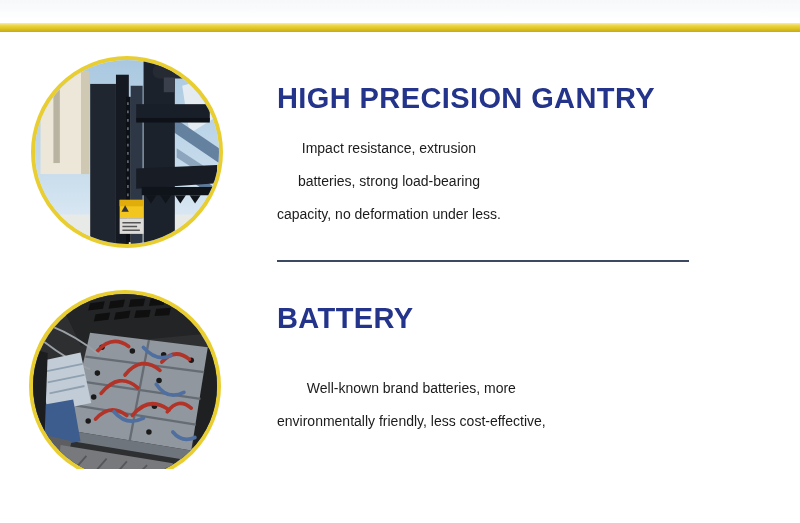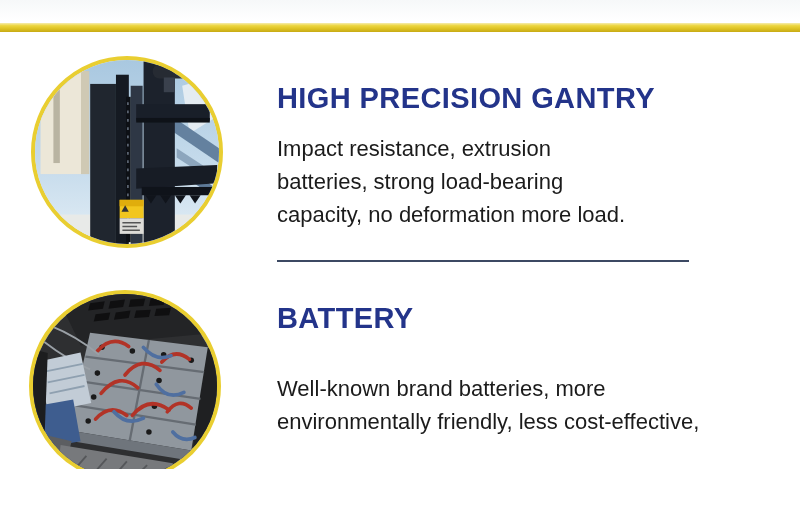--- a/index.html
+++ b/index.html
@@ -27,22 +27,23 @@
   .photo-circle.gantry{left:31px;top:56px;}
   .photo-circle.battery{left:29px;top:290px;}
   .photo-circle svg{display:block;width:100%;height:100%;}
   .feature-title{
     position:absolute;left:277px;font-size:29px;font-weight:700;
     color:var(--heading_navy,#23348a);letter-spacing:0.4px;white-space:nowrap;line-height:1;
   }
   .title-gantry{top:84px;}
   .title-battery{top:304px;}
   .feature-body{
-    position:absolute;left:277px;font-size:22px;line-height:33px;
+    position:absolute;left:277px;font-size:14px;line-height:33px;
     color:var(--body_text,#1b1b1b);
+    text-align:center;
   }
   .body-gantry{top:132px;}
   .body-battery{top:372px;}
   .feature-body .line{white-space:nowrap;}
   .divider{position:absolute;height:0;border-top:2px solid var(--divider_navy,#3c4963);}
   .divider-gantry{left:277px;top:260px;width:412px;}
   .divider-battery{left:274px;top:508px;width:398px;}
 </style>
 </head>
 <body>
@@ -99,21 +100,21 @@
       <rect x="92" y="172" width="26" height="17" fill="#dddcd8"></rect>
       <path d="M95,177 h20 M95,181 h16 M95,185 h19" stroke="#555" stroke-width="1.6" fill="none"></path>
     </svg>
   </div>
 
   <div class="feature-title title-gantry">HIGH PRECISION GANTRY</div>
 
   <div class="feature-body body-gantry">
     <div class="line">Impact resistance, extrusion</div>
     <div class="line">batteries, strong load-bearing</div>
-    <div class="line">capacity, no deformation more load.</div>
+    <div class="line">capacity, no deformation under less.</div>
   </div>
 
   <div class="divider divider-gantry"></div>
 
   <div class="photo-circle battery">
     <svg viewBox="0 0 200 200" aria-hidden="true">
       <rect width="200" height="200" fill="#2e2f31"></rect>
 
       <polygon points="25,0 200,0 200,42 52,56" fill="#232426"></polygon>
       <g fill="#0f0f10">

